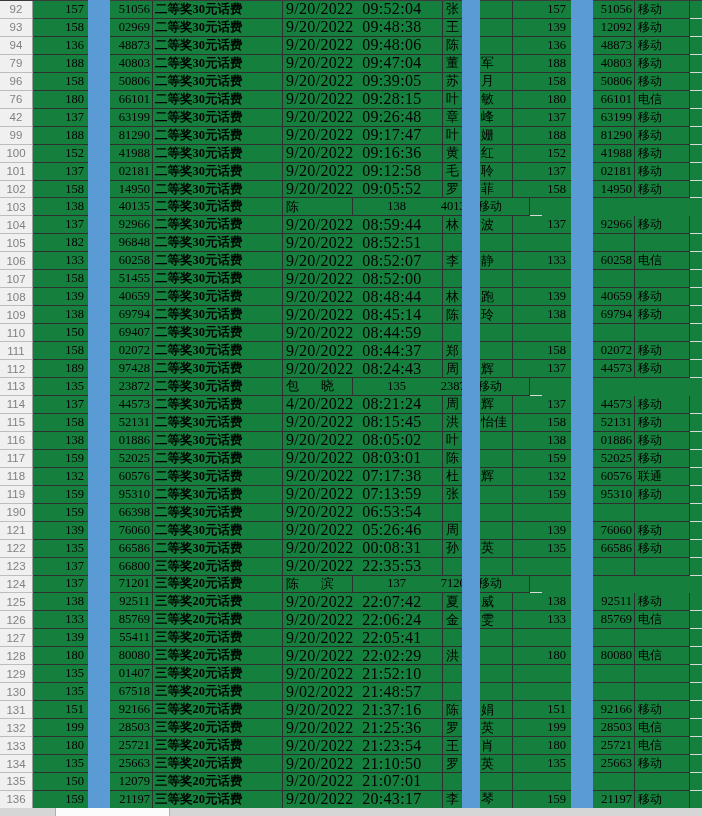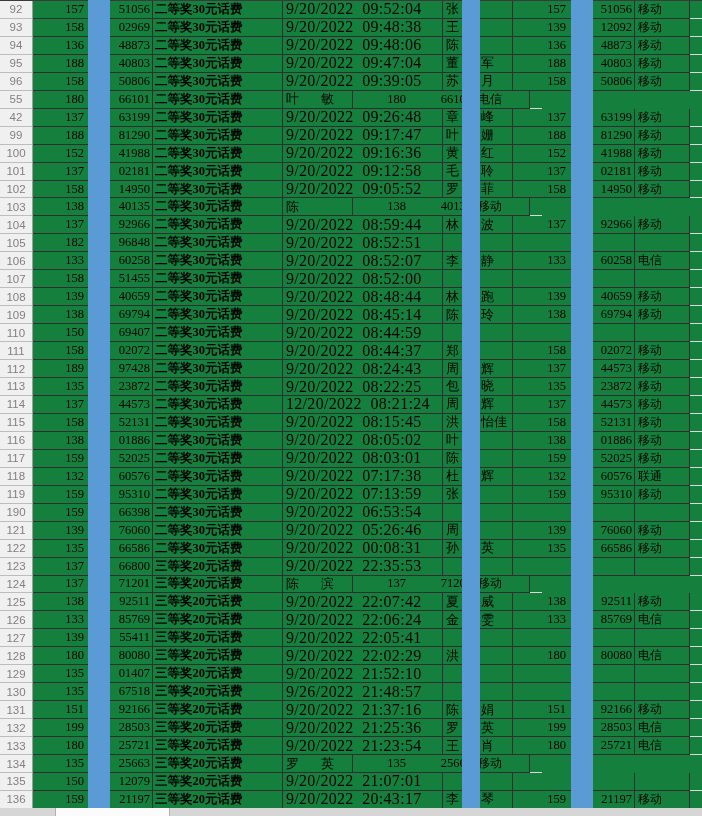--- a/index.html
+++ b/index.html
@@ -89,21 +89,21 @@
         <span class="n2"></span>
       </div>
       <div class="cell c-phone2">
         <span class="pre">136</span>
         <span class="suf">48873</span>
       </div>
       <div class="cell c-carrier">移动</div>
       <div class="cell c-extra"></div>
     </div>
       <div class="row">
-      <div class="cell c-rowhead">95</div>
+      <div class="cell c-rowhead">79</div>
       <div class="cell c-phone1">
         <span class="pre">188</span>
         <span class="suf">40803</span>
       </div>
       <div class="cell c-prize">二等奖30元话费</div>
       <div class="cell c-date">9/20/2022  09:47:04</div>
       <div class="cell c-name">
         <span class="n1">董</span>
         <span class="n2">军</span>
       </div>
@@ -127,26 +127,27 @@
         <span class="n2">月</span>
       </div>
       <div class="cell c-phone2">
         <span class="pre">158</span>
         <span class="suf">50806</span>
       </div>
       <div class="cell c-carrier">移动</div>
       <div class="cell c-extra"></div>
     </div>
       <div class="row">
-      <div class="cell c-rowhead">55</div>
+      <div class="cell c-rowhead">76</div>
       <div class="cell c-phone1">
         <span class="pre">180</span>
         <span class="suf">66101</span>
       </div>
       <div class="cell c-prize">二等奖30元话费</div>
+      <div class="cell c-date">9/20/2022  09:28:15</div>
       <div class="cell c-name">
         <span class="n1">叶</span>
         <span class="n2">敏</span>
       </div>
       <div class="cell c-phone2">
         <span class="pre">180</span>
         <span class="suf">66101</span>
       </div>
       <div class="cell c-carrier">电信</div>
       <div class="cell c-extra"></div>
@@ -435,40 +436,39 @@
       <div class="cell c-carrier">移动</div>
       <div class="cell c-extra"></div>
     </div>
       <div class="row">
       <div class="cell c-rowhead">113</div>
       <div class="cell c-phone1">
         <span class="pre">135</span>
         <span class="suf">23872</span>
       </div>
       <div class="cell c-prize">二等奖30元话费</div>
-      <div class="cell c-date">9/20/2022  08:22:25</div>
       <div class="cell c-name">
         <span class="n1">包</span>
         <span class="n2">晓</span>
       </div>
       <div class="cell c-phone2">
         <span class="pre">135</span>
         <span class="suf">23872</span>
       </div>
       <div class="cell c-carrier">移动</div>
       <div class="cell c-extra"></div>
     </div>
       <div class="row">
       <div class="cell c-rowhead">114</div>
       <div class="cell c-phone1">
         <span class="pre">137</span>
         <span class="suf">44573</span>
       </div>
       <div class="cell c-prize">二等奖30元话费</div>
-      <div class="cell c-date">12/20/2022  08:21:24</div>
+      <div class="cell c-date">4/20/2022  08:21:24</div>
       <div class="cell c-name">
         <span class="n1">周</span>
         <span class="n2">辉</span>
       </div>
       <div class="cell c-phone2">
         <span class="pre">137</span>
         <span class="suf">44573</span>
       </div>
       <div class="cell c-carrier">移动</div>
       <div class="cell c-extra"></div>
@@ -757,21 +757,21 @@
       <div class="cell c-carrier"></div>
       <div class="cell c-extra"></div>
     </div>
       <div class="row">
       <div class="cell c-rowhead">130</div>
       <div class="cell c-phone1">
         <span class="pre">135</span>
         <span class="suf">67518</span>
       </div>
       <div class="cell c-prize">三等奖20元话费</div>
-      <div class="cell c-date">9/26/2022  21:48:57</div>
+      <div class="cell c-date">9/02/2022  21:48:57</div>
       <div class="cell c-name">
         <span class="n1"></span>
         <span class="n2"></span>
       </div>
       <div class="cell c-phone2">
         <span class="pre"></span>
         <span class="suf"></span>
       </div>
       <div class="cell c-carrier"></div>
       <div class="cell c-extra"></div>
@@ -833,20 +833,21 @@
       <div class="cell c-carrier">电信</div>
       <div class="cell c-extra"></div>
     </div>
       <div class="row">
       <div class="cell c-rowhead">134</div>
       <div class="cell c-phone1">
         <span class="pre">135</span>
         <span class="suf">25663</span>
       </div>
       <div class="cell c-prize">三等奖20元话费</div>
+      <div class="cell c-date">9/20/2022  21:10:50</div>
       <div class="cell c-name">
         <span class="n1">罗</span>
         <span class="n2">英</span>
       </div>
       <div class="cell c-phone2">
         <span class="pre">135</span>
         <span class="suf">25663</span>
       </div>
       <div class="cell c-carrier">移动</div>
       <div class="cell c-extra"></div>

